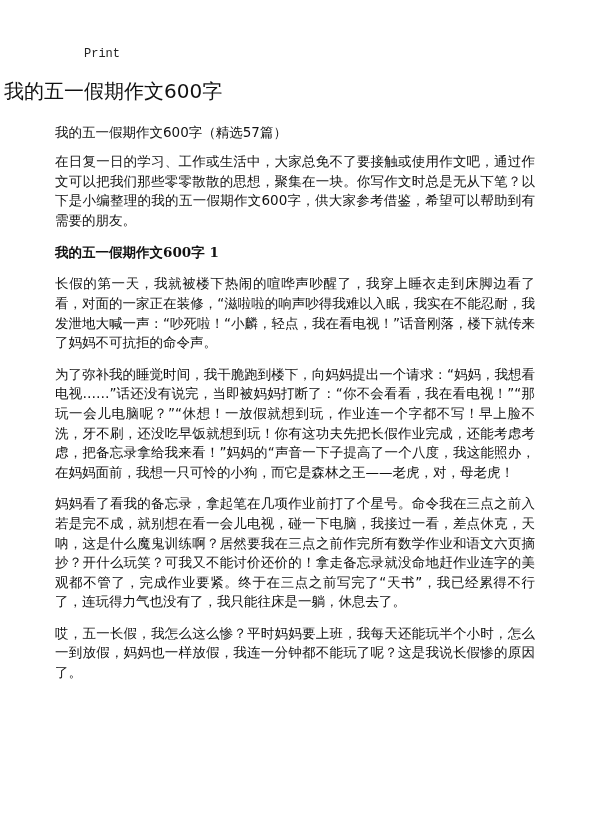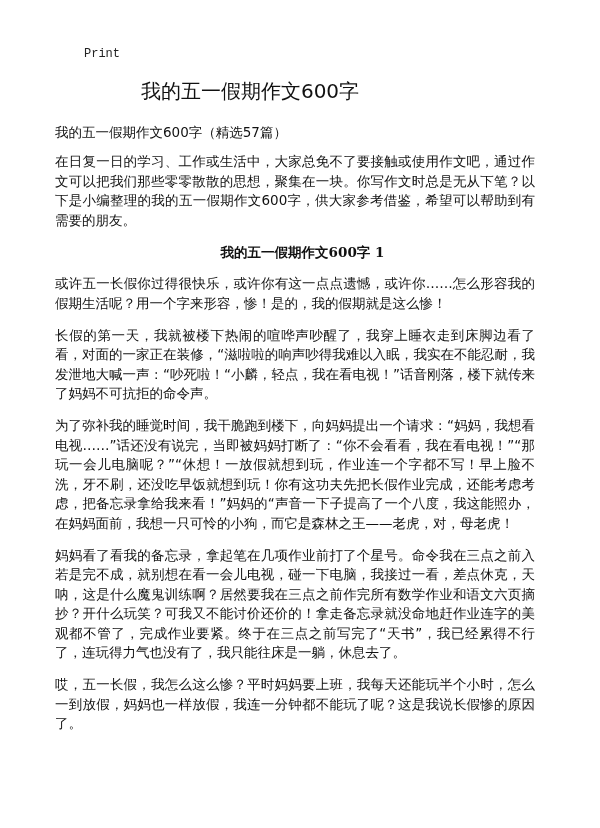--- a/index.html
+++ b/index.html
@@ -21,24 +21,24 @@
       top: 47px;
       font-family: Liberation Mono, monospace;
       font-size: 12px;
       color: #222;
       text-decoration: none;
       cursor: pointer;
       margin-left: 30px;
     }
     .doc-title {
       position: absolute;
-      left: 12px;
+      left: 4px;
       top: 78px;
       width: 476px;
-      text-align: center;
+      text-align: left;
       font-size: 20px;
       font-weight: normal;
       margin: 0;
       color: #111;
       letter-spacing: 0px;
     }
     .content {
       position: absolute;
       left: 55px;
       top: 118px;
@@ -55,37 +55,35 @@
       margin: 0 15px 12px 0;
       text-align: justify;
       word-break: break-all;
     }
     h2.section-heading {
       font-family: "DejaVu Serif", "Liberation Serif", serif;
       font-size: 13.5px;
       font-weight: bold;
       margin: 0 0 12px 0;
       line-height: 20px;
-      text-align: center;
     }
   </style>
 </head>
 <body>
 
 <a class="print-link">Print</a>
 
 <h1 class="doc-title">我的五一假期作文600字</h1>
 
 <div class="content">
   <div class="subtitle">我的五一假期作文600字（精选57篇）</div>
 
   <p class="para">在日复一日的学习、工作或生活中，大家总免不了要接触或使用作文吧，通过作文可以把我们那些零零散散的思想，聚集在一块。你写作文时总是无从下笔？以下是小编整理的我的五一假期作文600字，供大家参考借鉴，希望可以帮助到有需要的朋友。</p>
 
   <section>
     <h2 class="section-heading">我的五一假期作文600字 1</h2>
-    <p class="para">或许五一长假你过得很快乐，或许你有这一点点遗憾，或许你……怎么形容我的假期生活呢？用一个字来形容，惨！是的，我的假期就是这么惨！</p>
     <p class="para">长假的第一天，我就被楼下热闹的喧哗声吵醒了，我穿上睡衣走到床脚边看了看，对面的一家正在装修，“滋啦啦的响声吵得我难以入眠，我实在不能忍耐，我发泄地大喊一声：“吵死啦！“小麟，轻点，我在看电视！”话音刚落，楼下就传来了妈妈不可抗拒的命令声。</p>
     <p class="para">为了弥补我的睡觉时间，我干脆跑到楼下，向妈妈提出一个请求：“妈妈，我想看电视……”话还没有说完，当即被妈妈打断了：“你不会看看，我在看电视！”“那玩一会儿电脑呢？”“休想！一放假就想到玩，作业连一个字都不写！早上脸不洗，牙不刷，还没吃早饭就想到玩！你有这功夫先把长假作业完成，还能考虑考虑，把备忘录拿给我来看！”妈妈的“声音一下子提高了一个八度，我这能照办，在妈妈面前，我想一只可怜的小狗，而它是森林之王——老虎，对，母老虎！</p>
     <p class="para">妈妈看了看我的备忘录，拿起笔在几项作业前打了个星号。命令我在三点之前入若是完不成，就别想在看一会儿电视，碰一下电脑，我接过一看，差点休克，天呐，这是什么魔鬼训练啊？居然要我在三点之前作完所有数学作业和语文六页摘抄？开什么玩笑？可我又不能讨价还价的！拿走备忘录就没命地赶作业连字的美观都不管了，完成作业要紧。终于在三点之前写完了“天书”，我已经累得不行了，连玩得力气也没有了，我只能往床是一躺，休息去了。</p>
     <p class="para">哎，五一长假，我怎么这么惨？平时妈妈要上班，我每天还能玩半个小时，怎么一到放假，妈妈也一样放假，我连一分钟都不能玩了呢？这是我说长假惨的原因了。</p>
   </section>
 
 </div>
 
 </body></html>

